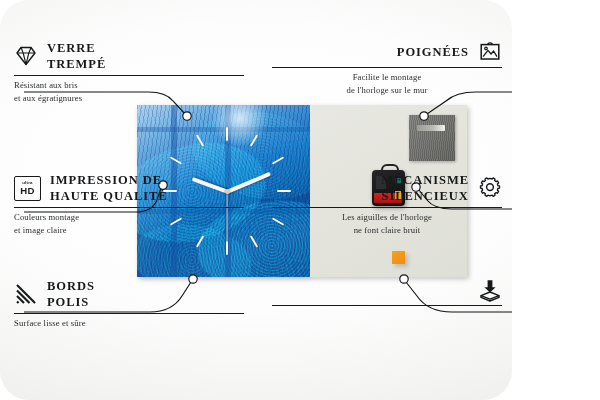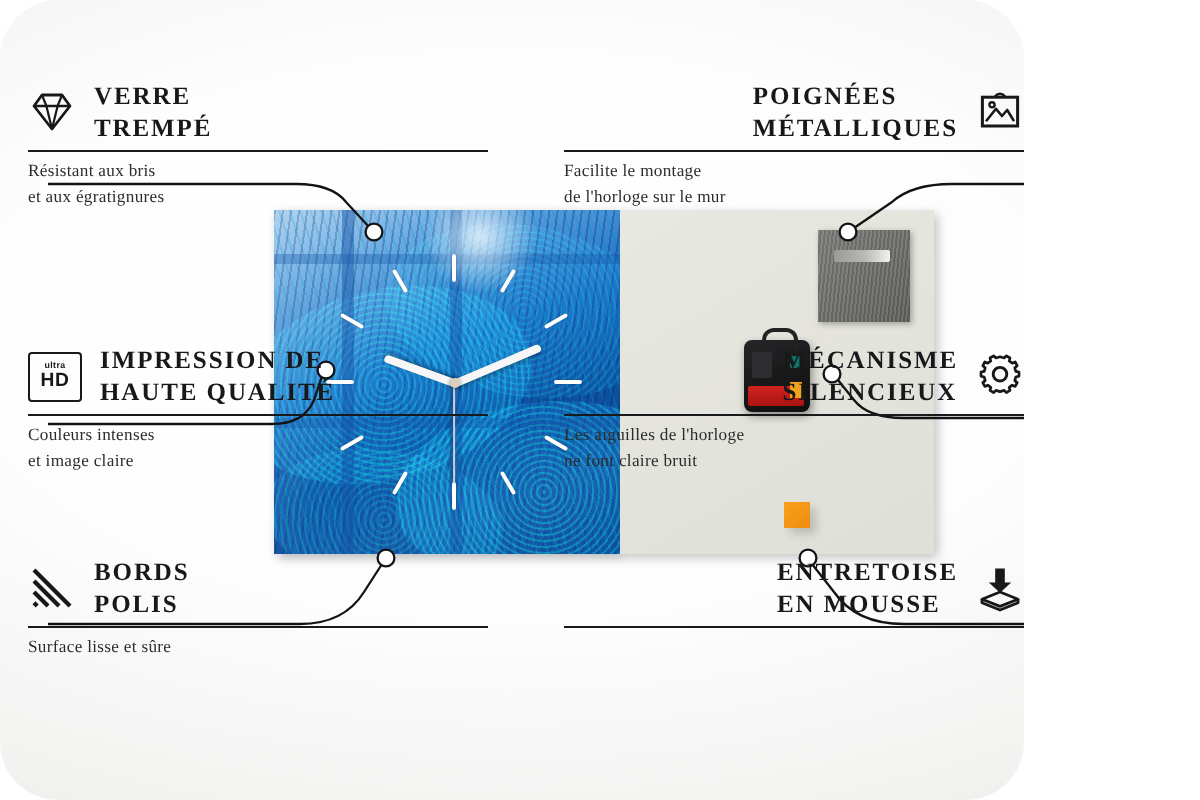--- a/index.html
+++ b/index.html
@@ -76,21 +76,21 @@
   #mech-detail-a{position:absolute;left:4px;top:6px;width:10px;height:13px;background:#2e2e32;border-radius:1px;}
   #mech-detail-b{position:absolute;right:4px;top:8px;width:6px;height:6px;background:#0f8a7a;border-radius:1px;opacity:.8;}
   #foam-spacer{
     position:absolute;left:255px;top:146px;width:13px;height:13px;
     background:linear-gradient(140deg,#f9a01b 0%,#ee8c12 100%);
     box-shadow:3px 3px 4px rgba(0,0,0,.16);
   }
   
   .feature{position:absolute;width:230px;}
   .f-left{left:14px;text-align:left;}
-  .f-right{right:0;text-align:left;}
+  .f-right{right:10px;text-align:center;}
   .f-head{display:flex;align-items:center;gap:9px;}
   .f-left .f-head{justify-content:flex-start;}
   .f-right .f-head{justify-content:flex-end;}
   .f-title{
     font-family:"Liberation Serif", serif;
     font-weight:bold;font-size:12.5px;letter-spacing:.95px;color:#16181a;
     line-height:1.28;text-transform:uppercase;
   }
   .f-rule{height:1.3px;background:#17191b;margin:3px 0 3px 0;}
   .f-sub{
@@ -221,21 +221,21 @@
         <span class="hd-ultra">ultra</span>
         <span class="hd-hd">HD</span>
       </span>
       <span class="f-title">
         <span>IMPRESSION DE</span><br>
         <span>HAUTE QUALITÉ</span>
       </span>
     </div>
     <div class="f-rule"></div>
     <div class="f-sub">
-      <span>Couleurs intenses</span><br>
+      <span>Couleurs montage</span><br>
       <span>et image claire</span>
     </div>
   </div>
 
   <div class="feature f-left" id="feat-bords">
     <div class="f-head">
       <span class="f-icon">
         <svg viewBox="0 0 24 24">
             <line x1="3" y1="3" x2="21" y2="21" stroke="currentColor" stroke-width="2.1"></line>
             <line x1="3" y1="8.5" x2="15.5" y2="21" stroke="currentColor" stroke-width="2.1"></line>
@@ -251,21 +251,20 @@
     <div class="f-rule"></div>
     <div class="f-sub">
       <span>Surface lisse et sûre</span>
     </div>
   </div>
 
   <div class="feature f-right" id="feat-poignees">
     <div class="f-head">
       <span class="f-title">
         <span>POIGNÉES</span><br>
-        <span>MÉTALLIQUES</span>
       </span>
       <span class="f-icon">
         <svg viewBox="0 0 24 24">
             <path d="M9.5 4.2 Q12 1.6 14.5 4.2" fill="none" stroke="currentColor" stroke-width="1.3"></path>
             <rect x="3.2" y="4.6" width="17.6" height="14.4" fill="none" stroke="currentColor" stroke-width="1.5"></rect>
             <polyline points="5,16.6 10,10.4 13,14 15.6,11 19,16.6" fill="none" stroke="currentColor" stroke-width="1.3" stroke-linejoin="round"></polyline>
             <circle cx="8" cy="8.4" r="1.3" fill="none" stroke="currentColor" stroke-width="1.2"></circle>
           </svg>
       </span>
     </div>
@@ -291,24 +290,20 @@
     </div>
     <div class="f-rule"></div>
     <div class="f-sub">
       <span>Les aiguilles de l'horloge</span><br>
       <span>ne font claire bruit</span>
     </div>
   </div>
 
   <div class="feature f-right" id="feat-entretoise">
     <div class="f-head">
-      <span class="f-title">
-        <span>ENTRETOISE</span><br>
-        <span>EN MOUSSE</span>
-      </span>
       <span class="f-icon">
         <svg viewBox="0 0 24 24">
             <polygon points="9.6,2.2 14.4,2.2 14.4,9.2 17.6,9.2 12,14.4 6.4,9.2 9.6,9.2" fill="currentColor"></polygon>
             <polygon points="12,14.0 21,17.6 12,21.2 3,17.6" fill="none" stroke="currentColor" stroke-width="1.4" stroke-linejoin="round"></polygon>
             <polyline points="3,17.6 3,19.4 12,23.0 21,19.4 21,17.6" fill="none" stroke="currentColor" stroke-width="1.4" stroke-linejoin="round"></polyline>
           </svg>
       </span>
     </div>
     <div class="f-rule"></div>
   </div>

